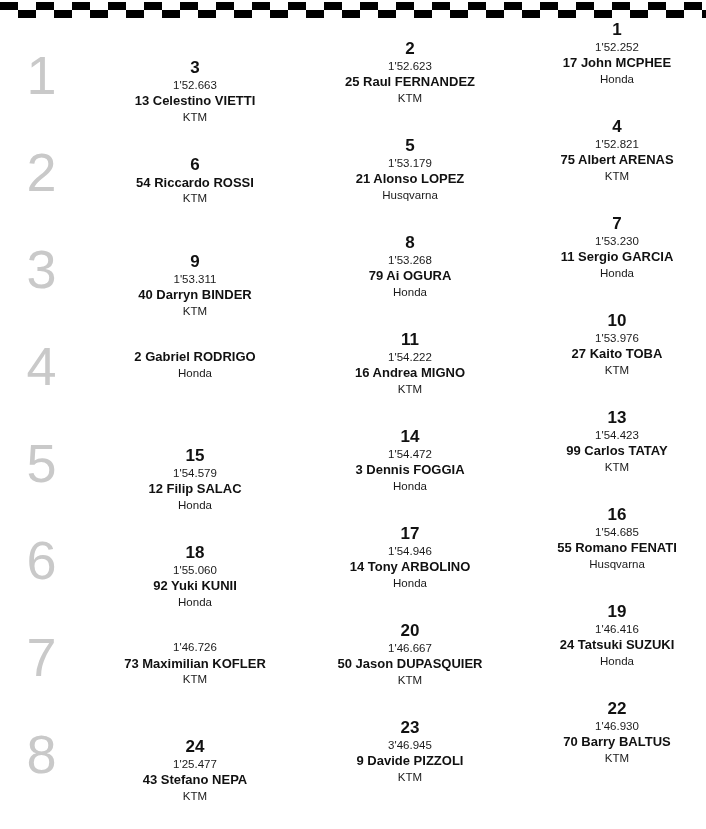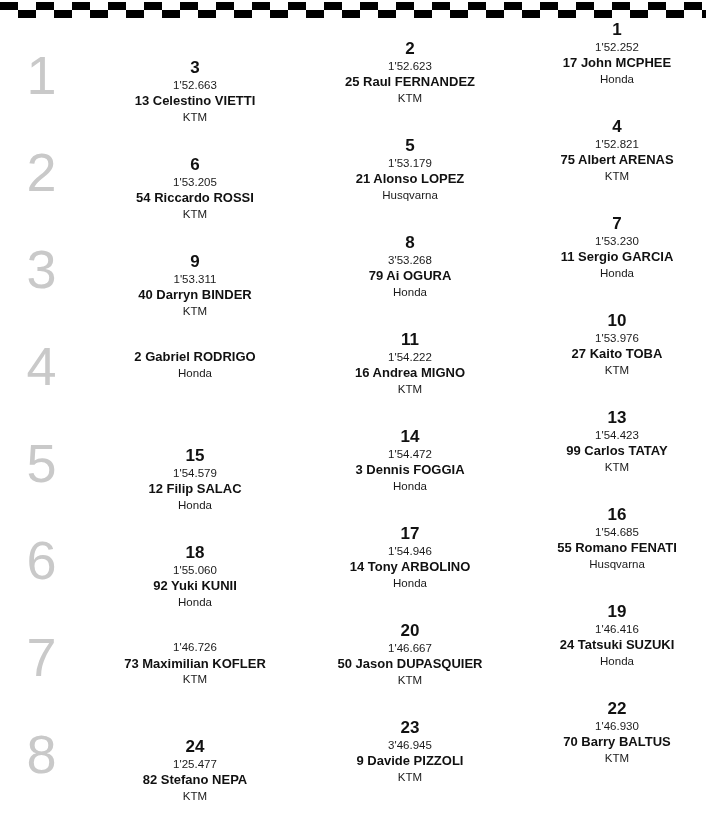--- a/index.html
+++ b/index.html
@@ -144,21 +144,20 @@
           <div class="slot-position">1</div>
           <div class="slot-time">1'52.252</div>
           <div class="slot-rider">17 John MCPHEE</div>
           <div class="slot-bike">Honda</div>
         </div>
       </div>
       <div class="grid-row">
         <div class="row-index">2</div>
         <div class="slot col-left">
           <div class="slot-position">6</div>
-          <div class="slot-time">1'53.205</div>
           <div class="slot-rider">54 Riccardo ROSSI</div>
           <div class="slot-bike">KTM</div>
         </div>
         <div class="slot col-mid">
           <div class="slot-position">5</div>
           <div class="slot-time">1'53.179</div>
           <div class="slot-rider">21 Alonso LOPEZ</div>
           <div class="slot-bike">Husqvarna</div>
         </div>
         <div class="slot col-right">
@@ -171,21 +170,21 @@
       <div class="grid-row">
         <div class="row-index">3</div>
         <div class="slot col-left">
           <div class="slot-position">9</div>
           <div class="slot-time">1'53.311</div>
           <div class="slot-rider">40 Darryn BINDER</div>
           <div class="slot-bike">KTM</div>
         </div>
         <div class="slot col-mid">
           <div class="slot-position">8</div>
-          <div class="slot-time">3'53.268</div>
+          <div class="slot-time">1'53.268</div>
           <div class="slot-rider">79 Ai OGURA</div>
           <div class="slot-bike">Honda</div>
         </div>
         <div class="slot col-right">
           <div class="slot-position">7</div>
           <div class="slot-time">1'53.230</div>
           <div class="slot-rider">11 Sergio GARCIA</div>
           <div class="slot-bike">Honda</div>
         </div>
       </div>
@@ -268,21 +267,21 @@
           <div class="slot-time">1'46.416</div>
           <div class="slot-rider">24 Tatsuki SUZUKI</div>
           <div class="slot-bike">Honda</div>
         </div>
       </div>
       <div class="grid-row">
         <div class="row-index">8</div>
         <div class="slot col-left">
           <div class="slot-position">24</div>
           <div class="slot-time">1'25.477</div>
-          <div class="slot-rider">82 Stefano NEPA</div>
+          <div class="slot-rider">43 Stefano NEPA</div>
           <div class="slot-bike">KTM</div>
         </div>
         <div class="slot col-mid">
           <div class="slot-position">23</div>
           <div class="slot-time">3'46.945</div>
           <div class="slot-rider">9 Davide PIZZOLI</div>
           <div class="slot-bike">KTM</div>
         </div>
         <div class="slot col-right">
           <div class="slot-position">22</div>

